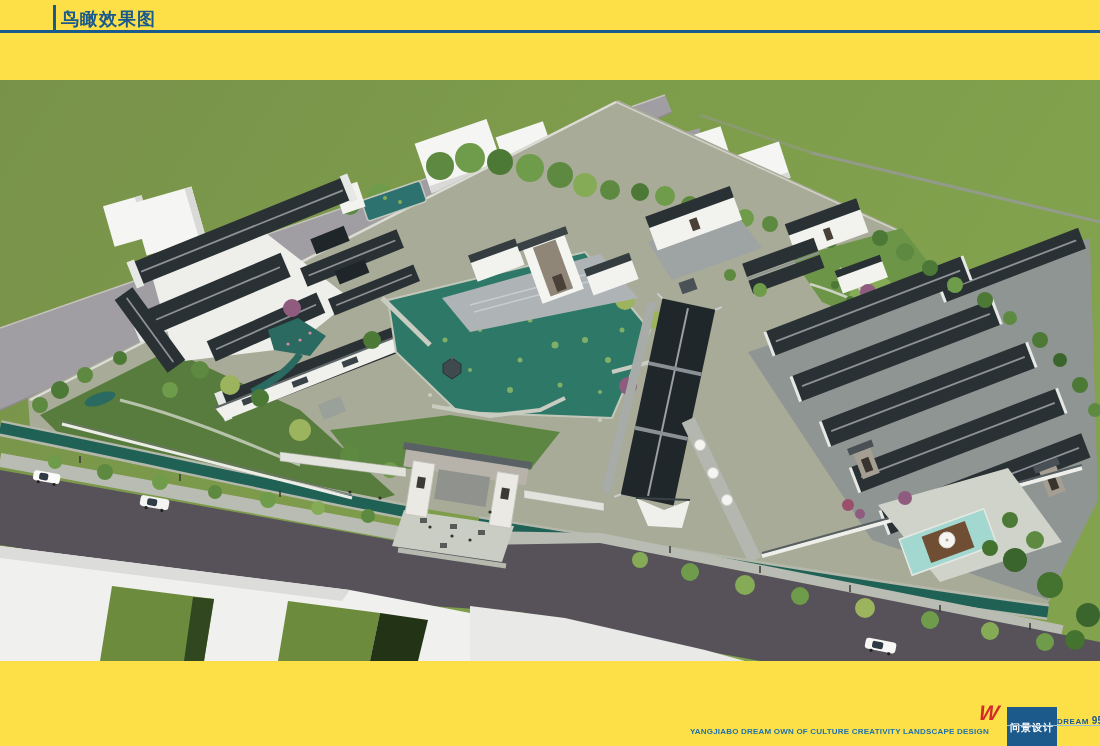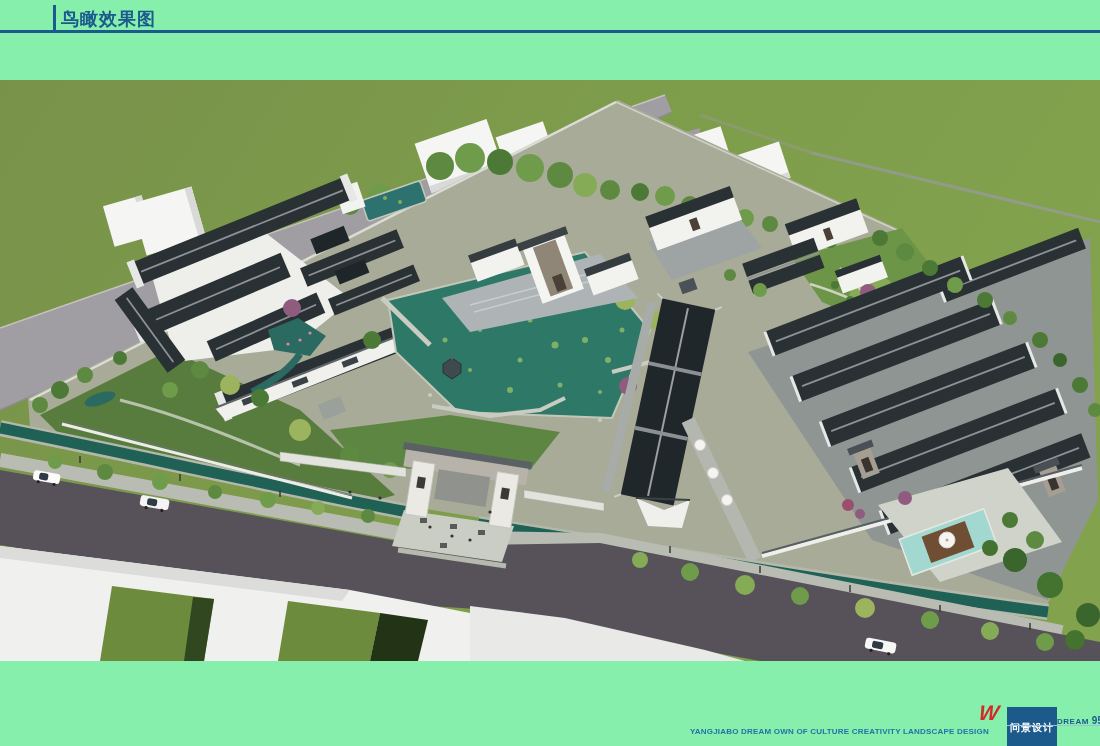--- a/index.html
+++ b/index.html
@@ -3,21 +3,21 @@
 <meta charset="utf-8">
 <style>
   :root{
     --header-blue:#1a5a8c; --title-blue:#2e6da8; --logo-red:#d42a2c; --badge-blue:#1c5a8c;
     --field-green:#7d9a4b; --road-dark:#57525a; --road-back:#a19ea3; --sidewalk:#b9bcb2;
     --canal-teal:#206156; --pond-teal:#2e7868; --roof-dark:#2a3134; --wall-white:#f2f2ef;
     --block-white:#f5f5f3; --tree-green:#5d8a40; --pool-aqua:#a3d8d0;
   }
   *{margin:0;padding:0;box-sizing:border-box}
   html,body{background:#ffffff;width:1100px;height:746px;font-family:"Liberation Sans","DejaVu Sans",sans-serif;overflow:hidden}
-  .page{position:relative;width:1100px;height:746px;background:#86efac}
+  .page{position:relative;width:1100px;height:746px;background:#fde047}
   
   .hdr-vbar{position:absolute;left:53px;top:5px;width:3px;height:27px;background:var(--header-blue)}
   .hdr-title{position:absolute;left:61px;top:7px;font-size:18px;font-weight:bold;color:var(--header-blue);letter-spacing:1px;white-space:nowrap}
   .hdr-rule{position:absolute;left:0;top:30px;width:1100px;height:3px;background:var(--header-blue)}
   
   .figure{position:absolute;left:0;top:80px;width:1100px;height:581px}
   
   .ft-cn{position:absolute;left:699px;top:704px;font-size:16px;font-weight:bold;color:var(--title-blue);letter-spacing:1.5px;white-space:nowrap}
   .ft-en{position:absolute;left:690px;top:727px;width:292px;text-align:left;font-size:8px;font-weight:bold;color:#2273ab;letter-spacing:0.2px;white-space:nowrap}
   .ft-w{position:absolute;left:979px;top:701px;font-size:21px;font-weight:bold;font-style:italic;color:var(--logo-red);transform:skewX(-8deg)}

